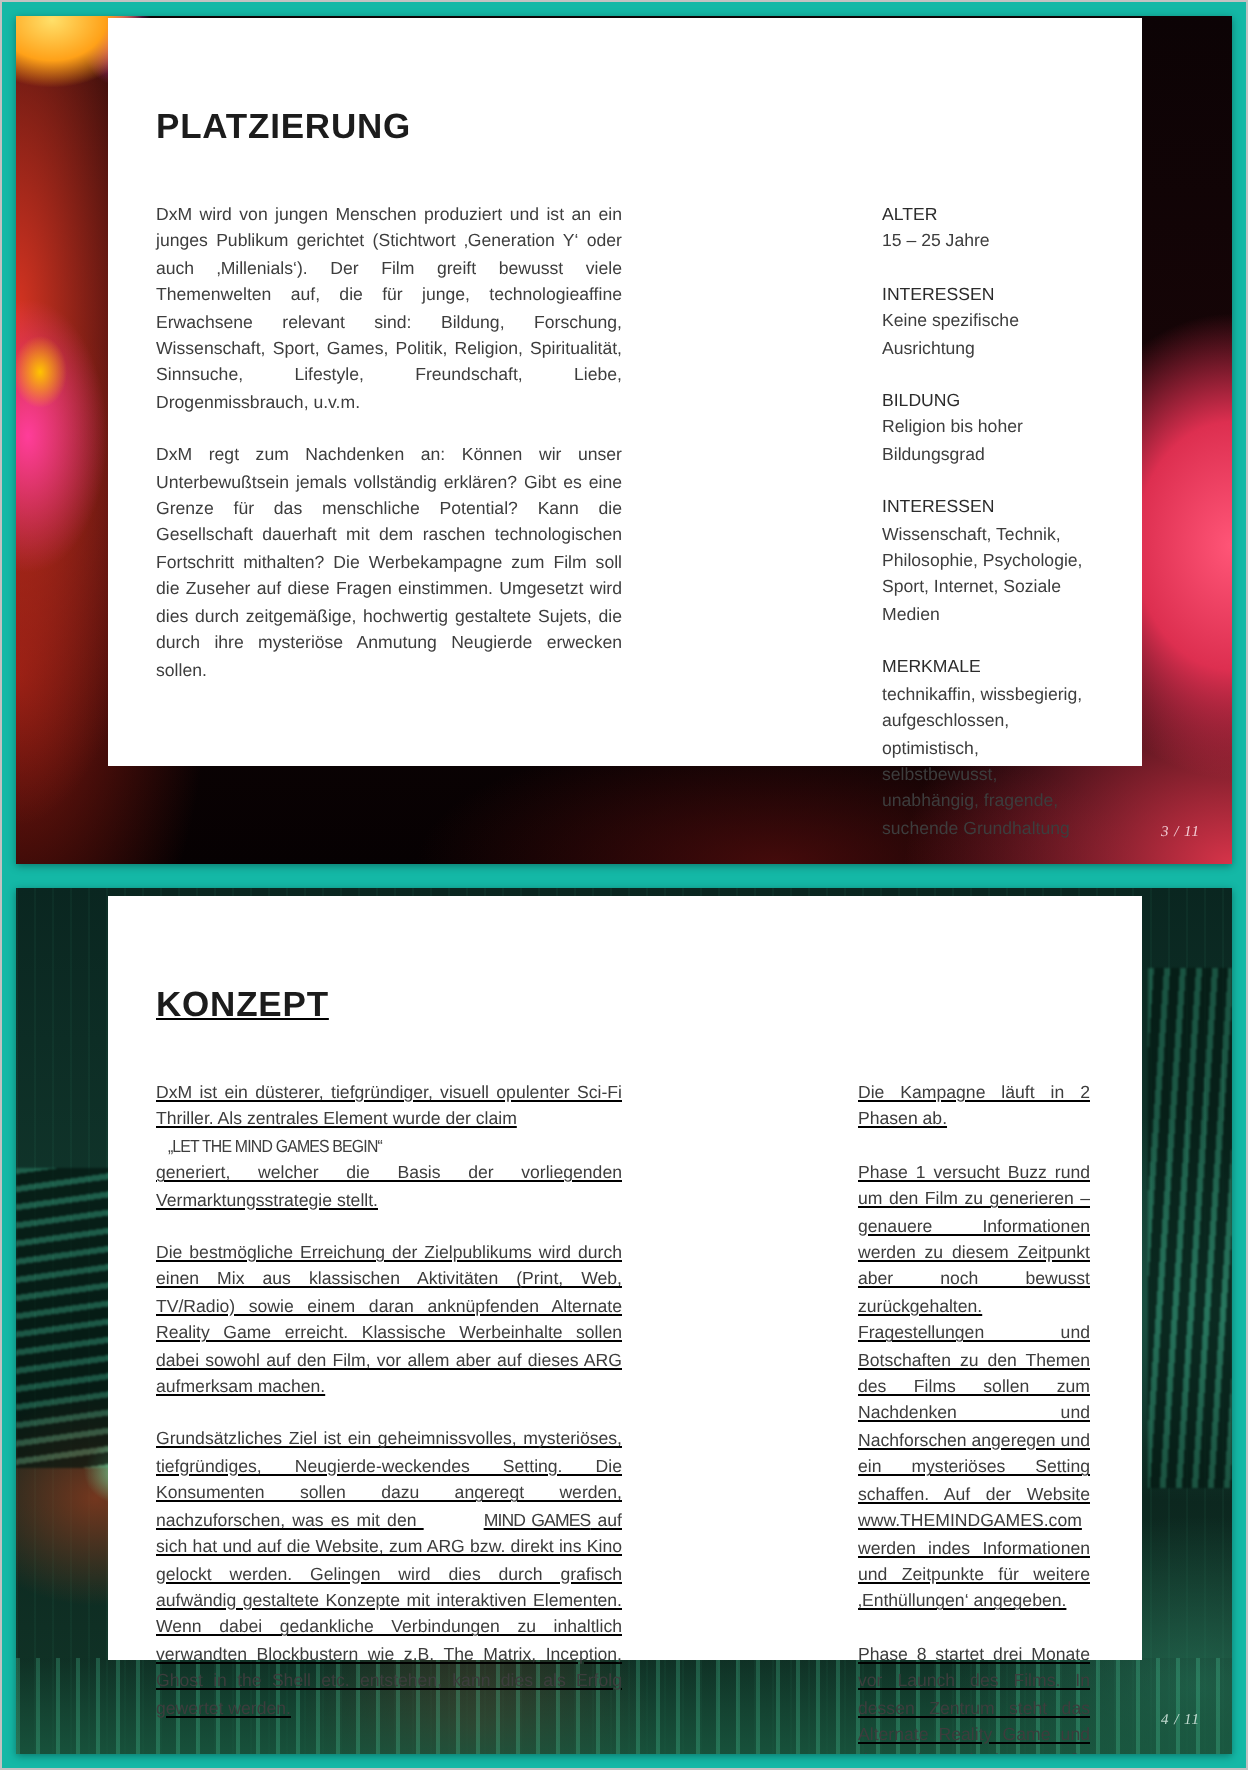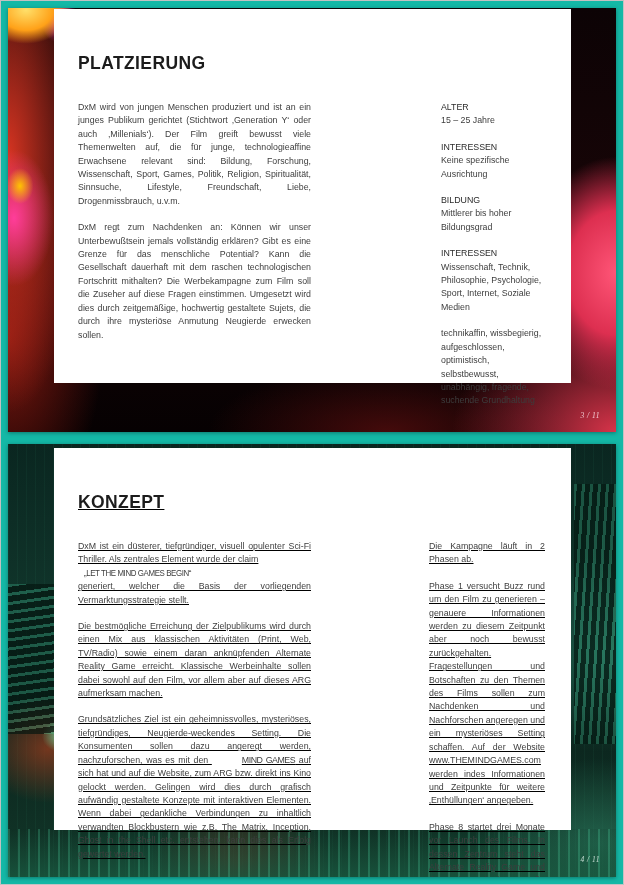--- a/index.html
+++ b/index.html
@@ -121,27 +121,28 @@
             <div class="spec-block">
               <div class="spec-label">ALTER</div>
               <div class="spec-value">15 – 25 Jahre</div>
             </div>
             <div class="spec-block">
               <div class="spec-label">INTERESSEN</div>
               <div class="spec-value">Keine spezifische Ausrichtung</div>
             </div>
             <div class="spec-block">
               <div class="spec-label">BILDUNG</div>
-              <div class="spec-value">Mittlerer bis hoher Bildungsgrad</div>
+              <div class="spec-value">Religion bis hoher Bildungsgrad</div>
             </div>
             <div class="spec-block">
               <div class="spec-label">INTERESSEN</div>
               <div class="spec-value">Wissenschaft, Technik, Philosophie, Psychologie, Sport, Internet, Soziale Medien</div>
             </div>
             <div class="spec-block">
+              <div class="spec-label">MERKMALE</div>
               <div class="spec-value">technikaffin, wissbegierig, aufgeschlossen, optimistisch, selbstbewusst, unabhängig, fragende, suchende Grundhaltung</div>
             </div>
           </div>
         </div>
       </div>
     </div>
     <div class="page-number">3 / 11</div>
   </div>
 
   <div class="slide slide2">

